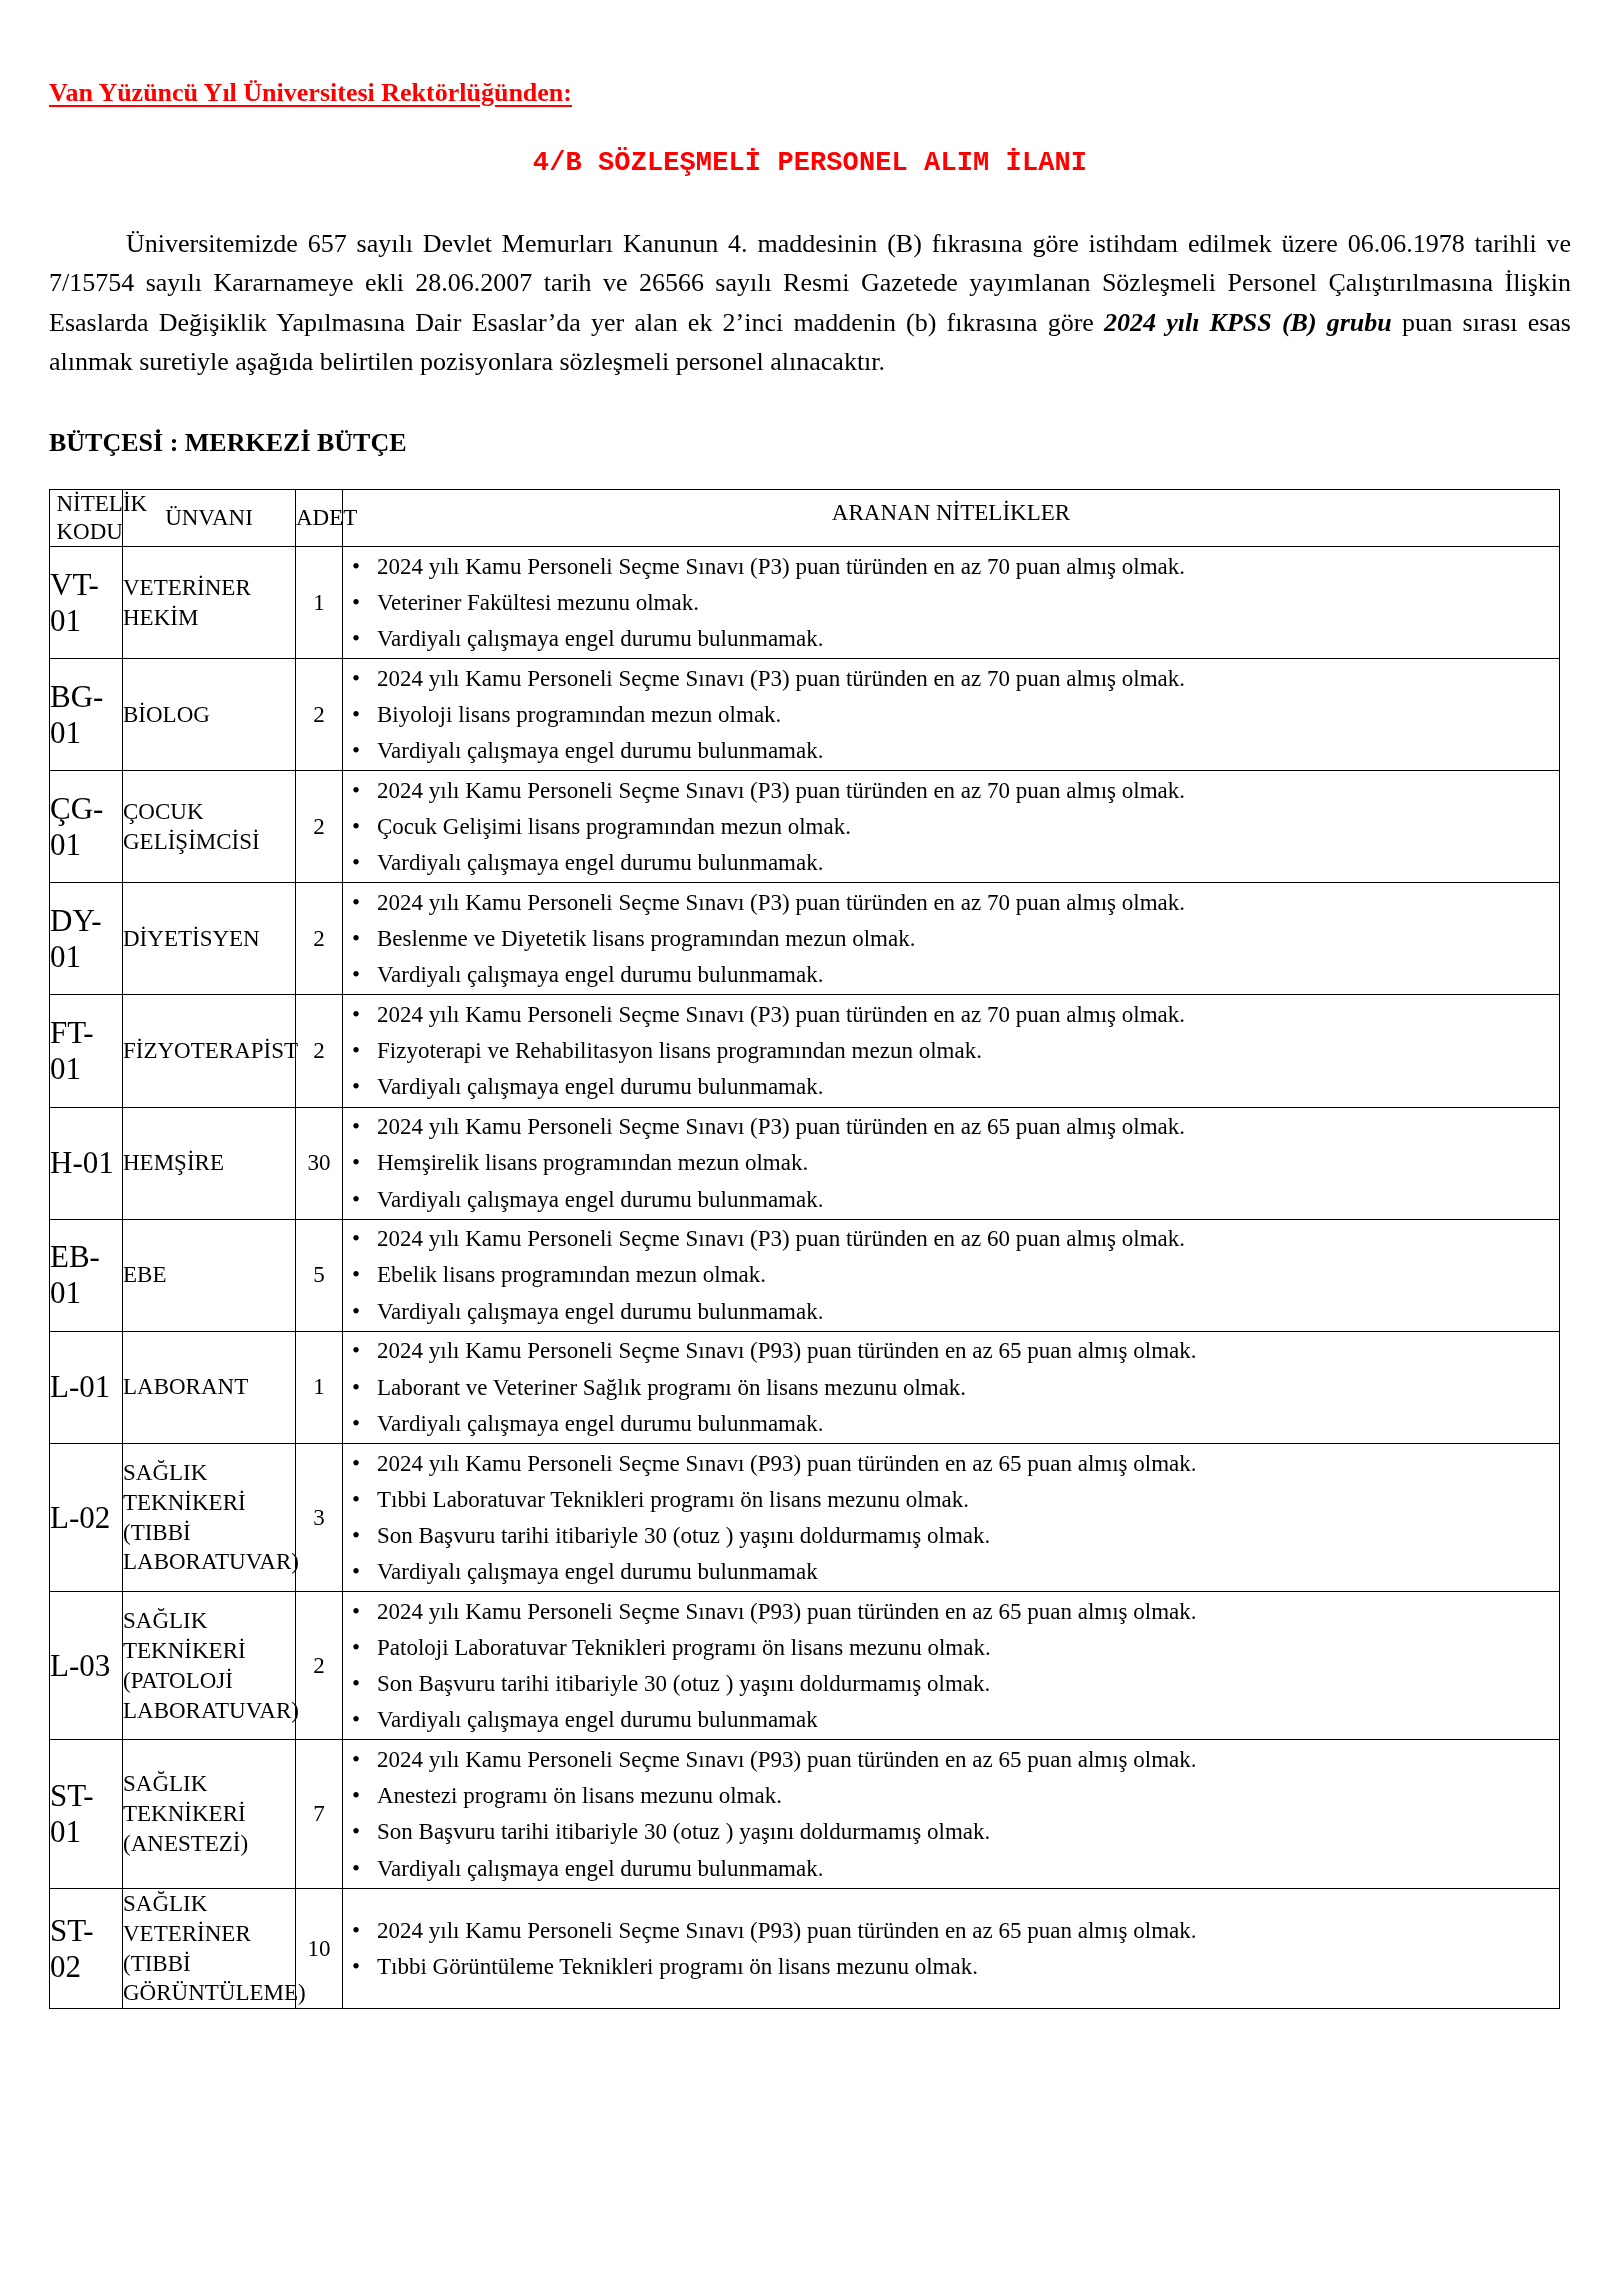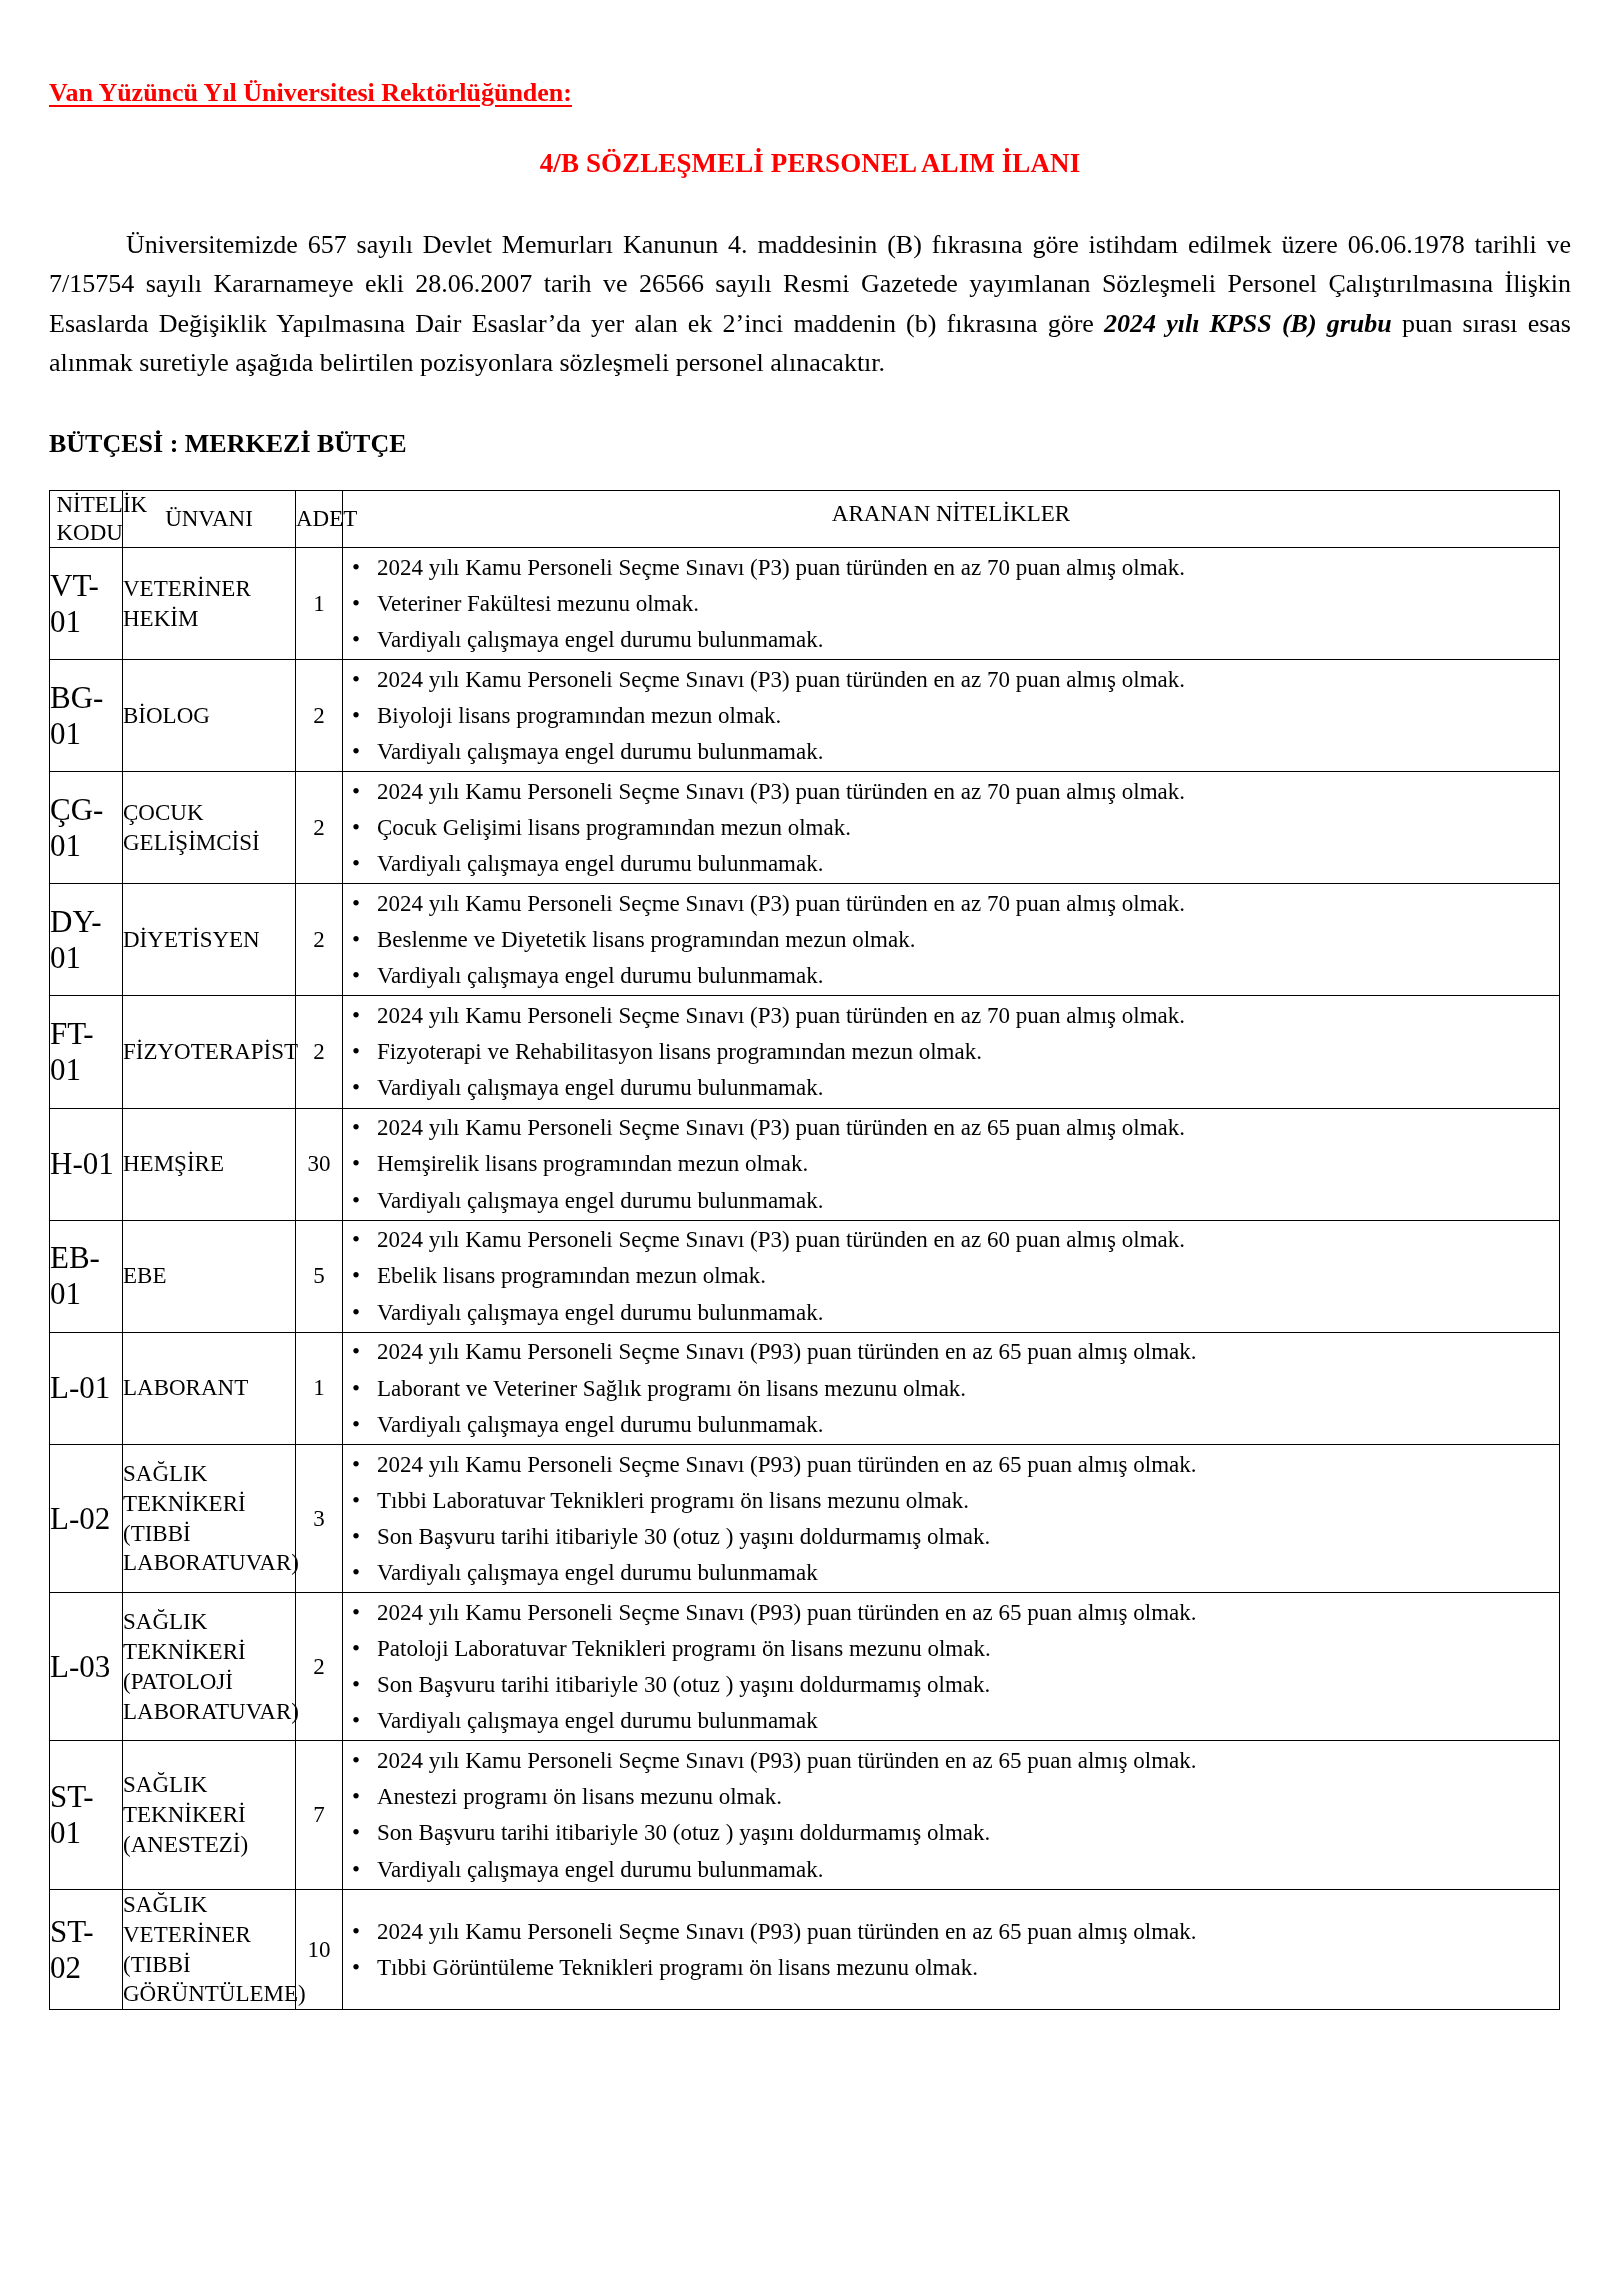--- a/index.html
+++ b/index.html
@@ -37,20 +37,21 @@
   }
   .rector-wrap { display: block; }
 
   .main-title {
     color: #ff0000;
     font-weight: bold;
     font-size: 27px;
     text-align: center;
     margin: 0 0 46px 0;
     letter-spacing: 0.1px;
+    font-family: Liberation Mono, monospace;
   }
 
   
   .intro {
     font-size: 26px;
     line-height: 1.52;
     text-align: justify;
     text-justify: inter-word;
     text-indent: 77px;
     margin: 0 0 46px 0;

